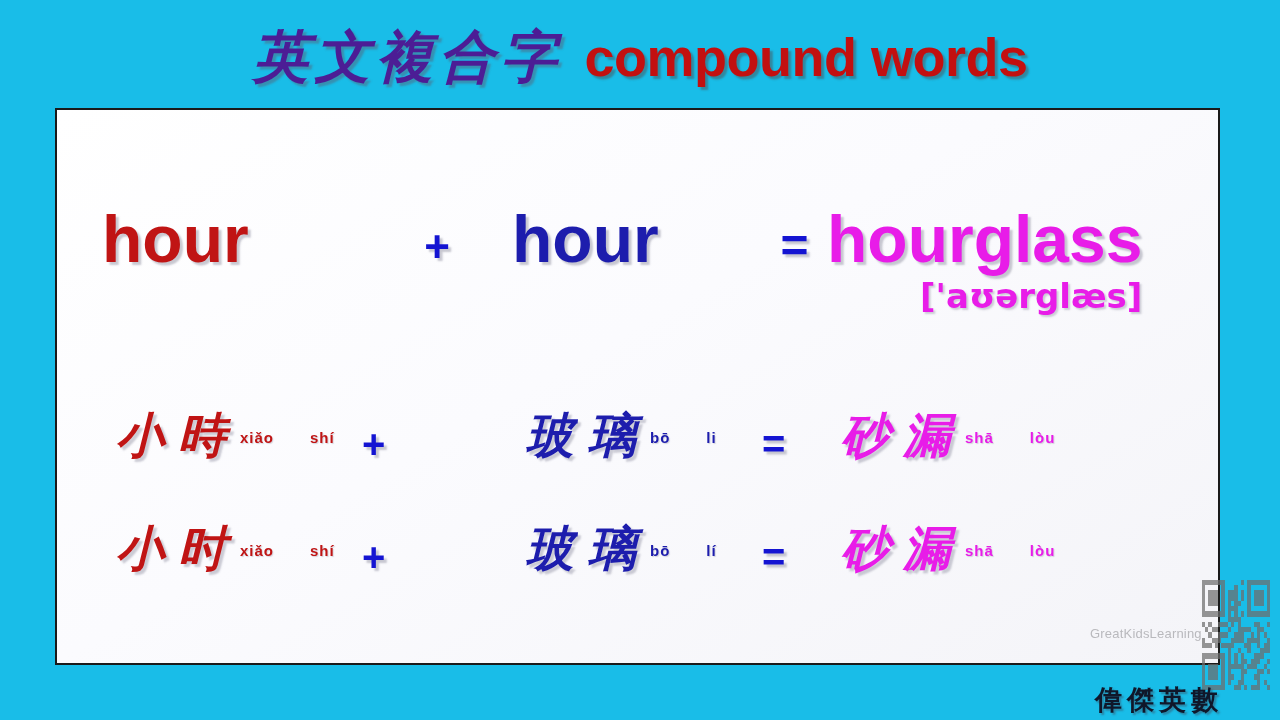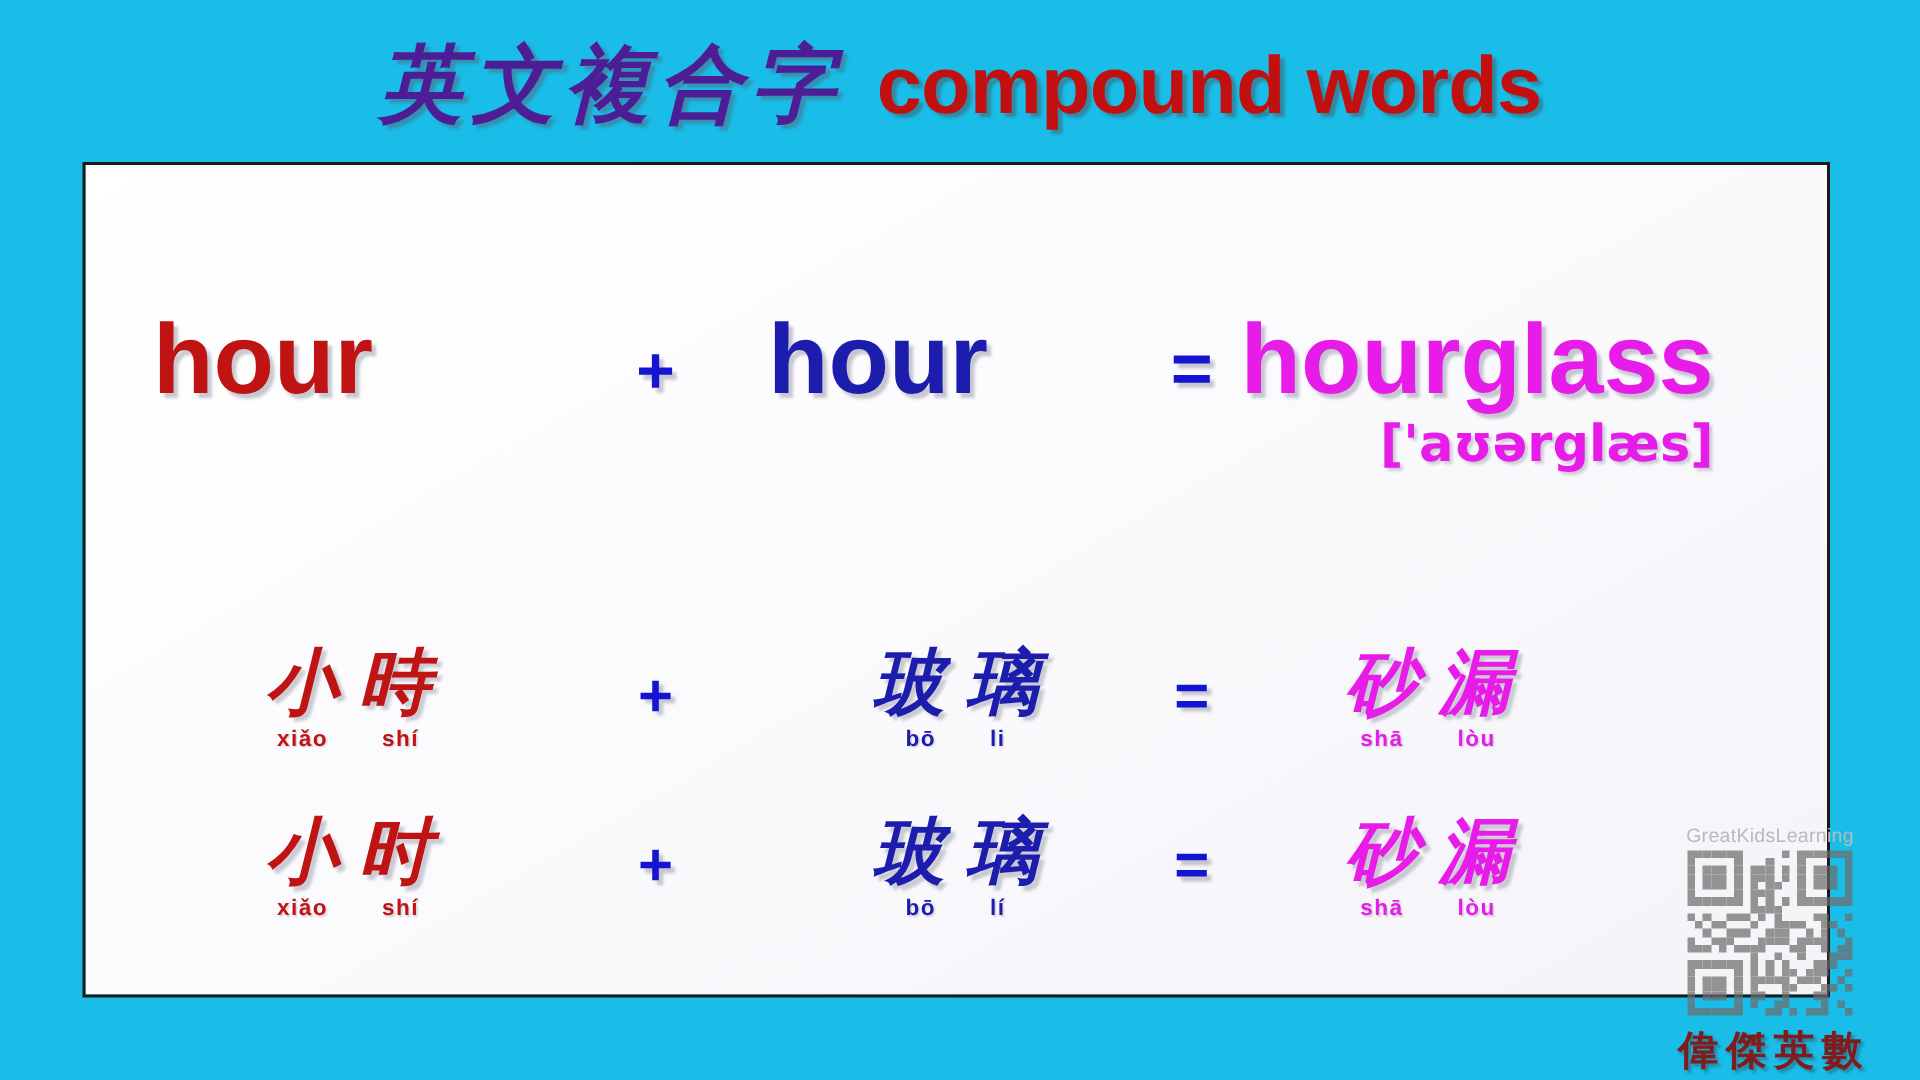--- a/index.html
+++ b/index.html
@@ -63,24 +63,22 @@
 
   
   .eq-row {
     position: absolute;
     display: flex;
     align-items: flex-start;
     white-space: nowrap;
   }
   .cell {
     display: flex;
-    flex-direction: column;
     align-items: center;
     justify-content: flex-start;
-    margin-top: 20px;
   }
 
   
   #row-en {
     left: 45px;
     top: 95px;
     width: 1070px;
     align-items: baseline;
   }
   #en-left {
@@ -172,21 +170,20 @@
   }
 
   
   #watermark {
     position: absolute;
     left: 1090px;
     top: 550px;
     width: 180px;
     height: 170px;
     display: flex;
-    flex-direction: column;
     align-items: center;
   }
   #wm-label {
     font-family: "Liberation Sans", sans-serif;
     font-size: 13px;
     color: #b9b9bd;
     letter-spacing: 0.2px;
     line-height: 1;
     margin-bottom: 4px;
   }
@@ -199,21 +196,21 @@
     opacity: 0.72;
   }
   #qr-code i { background: transparent; display: block; }
   #qr-code i.on { background: #6e6e6e; }
   #wm-cn {
     position: absolute;
     top: 132px;
     font-family: "DejaVu Sans", sans-serif;
     font-size: 27px;
     font-weight: bold;
-    color: #7f1d1d;
+    color: #0f172a;
     letter-spacing: 5px;
     text-indent: 5px;
     text-shadow: 2px 2px 2px rgba(60,60,80,0.45);
     white-space: nowrap;
   }
 </style>
 </head>
 <body>
 
 <div id="title-bar">

